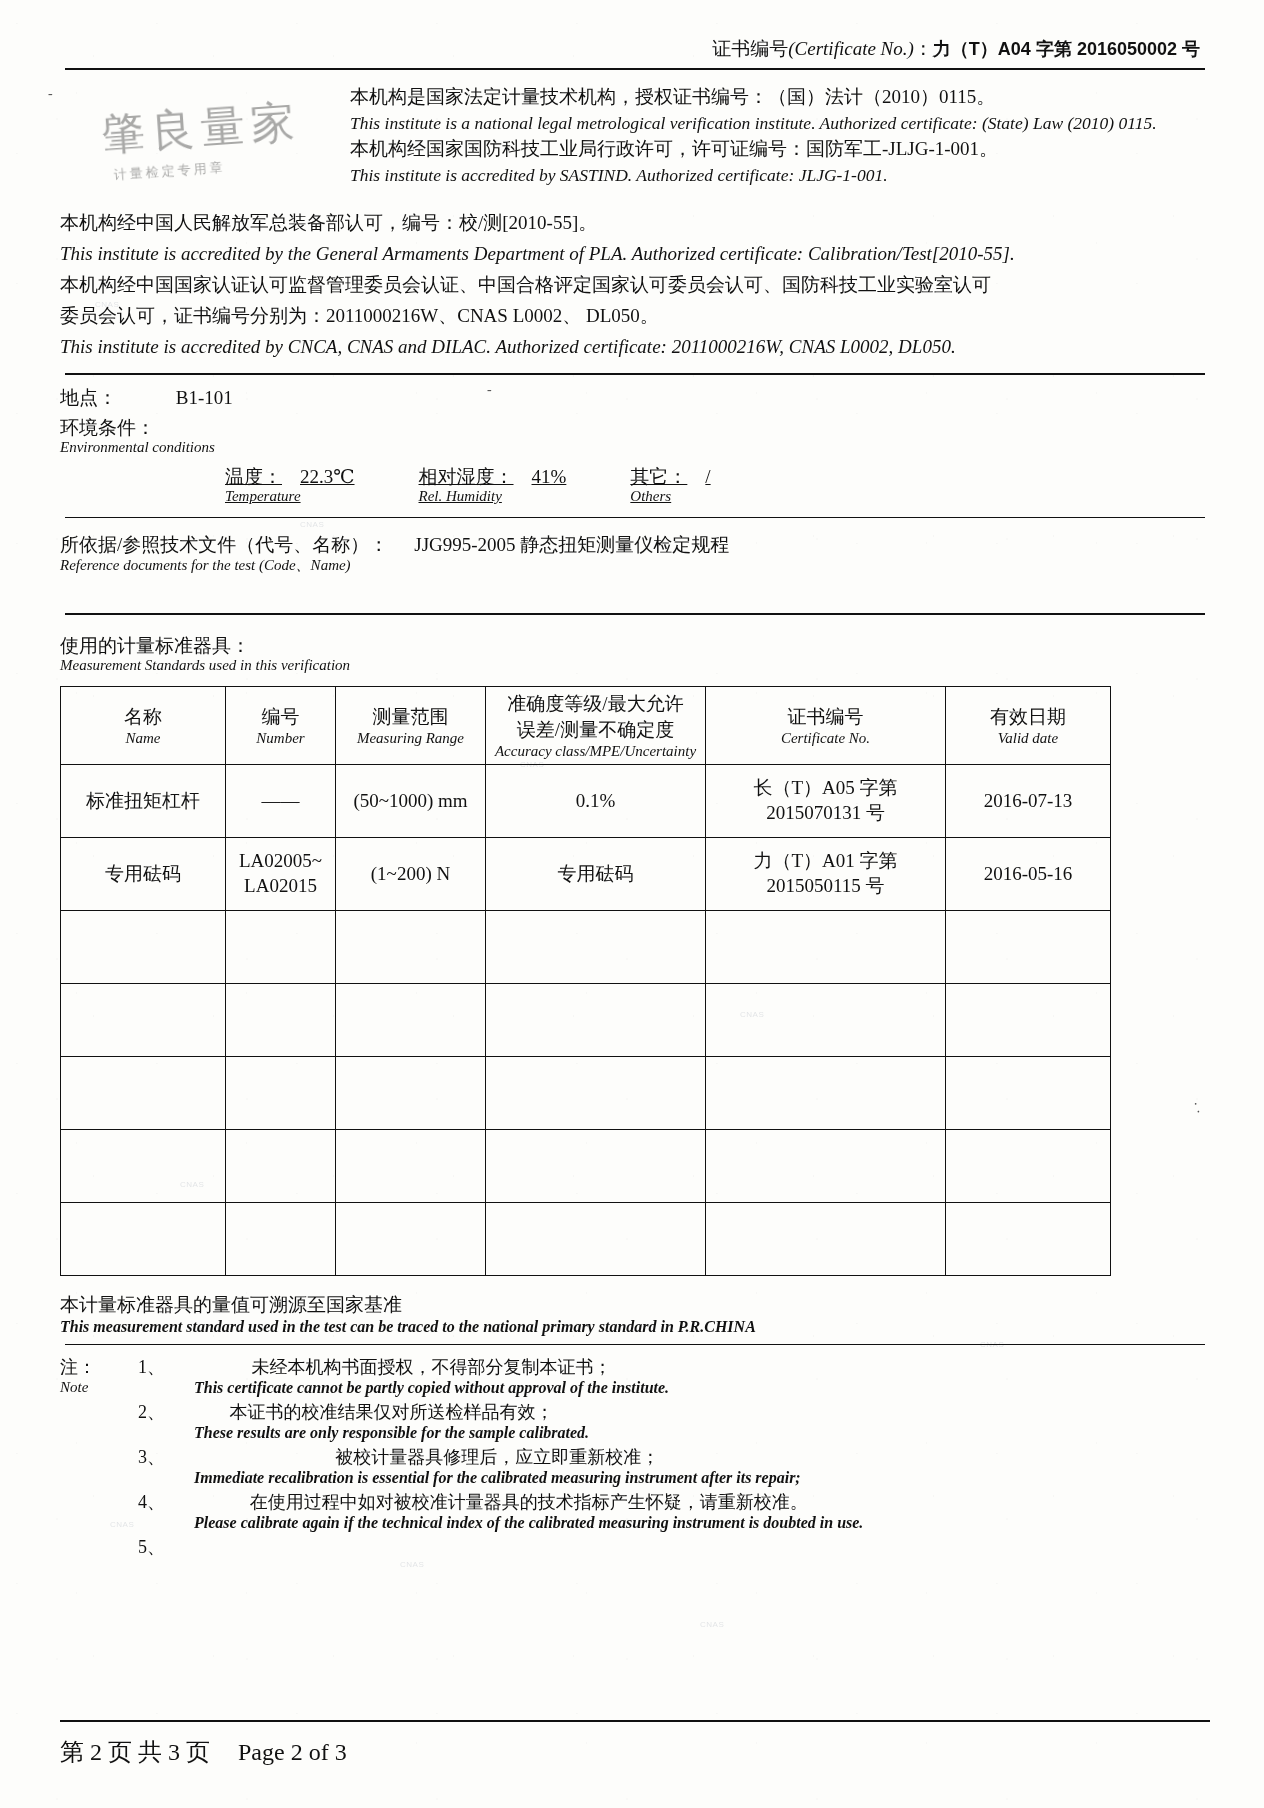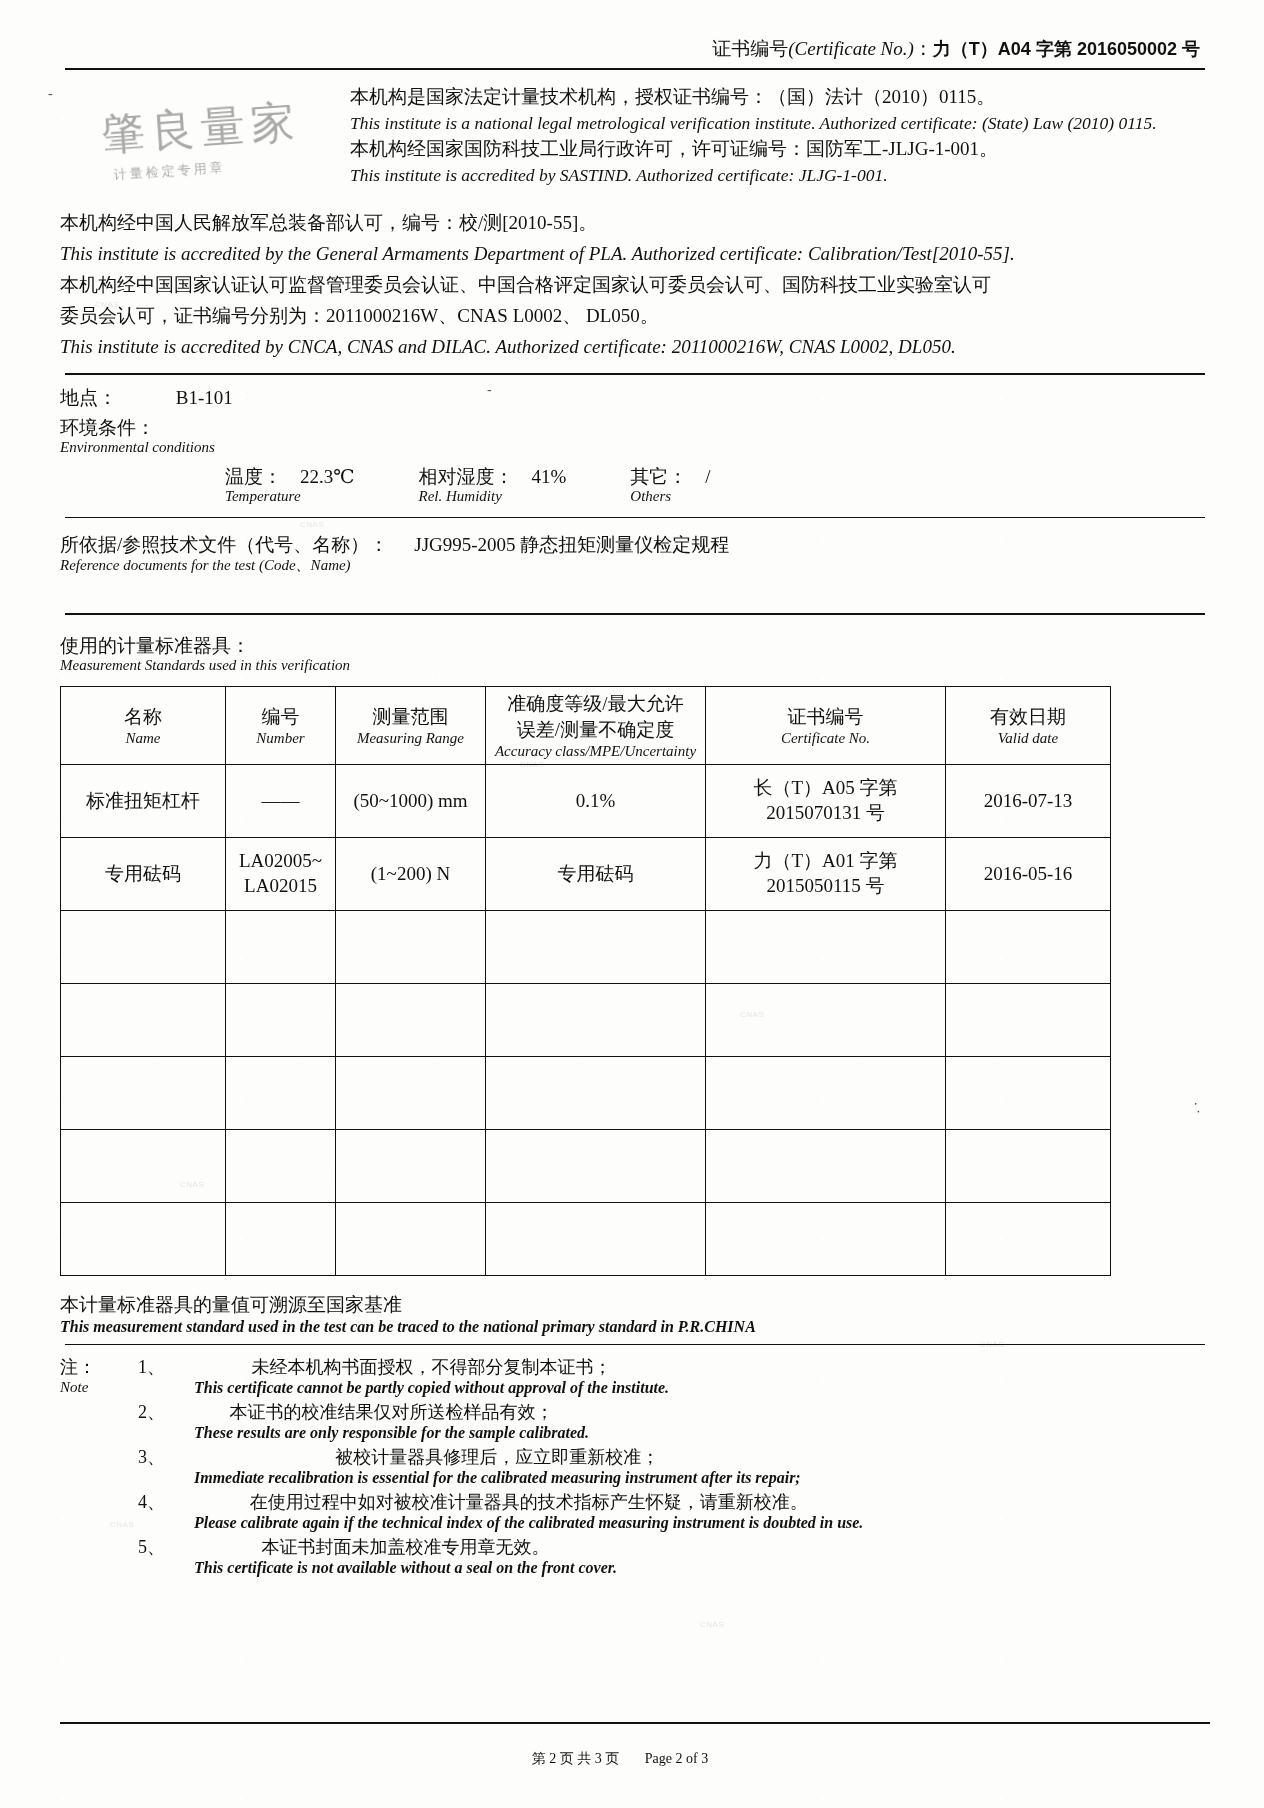--- a/index.html
+++ b/index.html
@@ -112,21 +112,21 @@
   .label-cn { display: inline-block; }
   .label-en { font-style: italic; font-size: 15px; display: block; margin-top: -2px;}
   .loc-val { margin-left: 54px; }
 
   .env-row {
     margin-top: 8px;
     display: flex;
     align-items: flex-start;
     padding-left: 165px;
   }
-  .env-item { margin-right: 64px; }
+  .env-item { margin-right: 64px; text-decoration: underline; }
   .env-item .v { margin-left: 18px; font-size: 19px; }
   .env-item .cnl { font-size: 19px; }
 
   .ref-row { margin-top: 14px; font-size: 19px; }
   .ref-val { margin-left: 26px; }
 
   .std-title { margin-top: 18px; font-size: 19px; }
 
   table.std {
     margin-top: 12px;
@@ -175,24 +175,24 @@
   .note-body .e { font-style: italic; font-size: 16px; font-weight: bold; }
 
   .footer {
     position: absolute;
     left: 60px;
     width: 1150px;
     bottom: 40px;
   }
   .footer-rule { border-bottom: 2px solid #111; }
   .footer-text {
-    text-align: center;
-    padding-top: 26px;
+    text-align: left;
+    padding-top: 14px;
     padding-right: 30px;
-    font-size: 14px;
+    font-size: 24px;
   }
   .footer-text .pg { font-family: "Liberation Serif", serif; }
   .footer-text .en2 { font-style: normal; margin-left: 22px; }
 
   .dashes {
     position: absolute;
     font-size: 14px;
     color: #555;
   }
 </style>
@@ -432,24 +432,20 @@
         <div class="note-head"></div>
         <div class="note-num">4、</div>
         <div class="note-body">
           <div class="c">在使用过程中如对被校准计量器具的技术指标产生怀疑，请重新校准。</div>
           <div class="e">Please calibrate again if the technical index of the calibrated measuring instrument is doubted in use.</div>
         </div>
       </div>
       <div class="note-row">
         <div class="note-head"></div>
         <div class="note-num">5、</div>
-        <div class="note-body">
-          <div class="c">本证书封面未加盖校准专用章无效。</div>
-          <div class="e">This certificate is not available without a seal on the front cover.</div>
-        </div>
       </div>
     </div>
 
   </div>
 
   <div class="footer">
     <div class="footer-rule"></div>
     <div class="footer-text">
       <span class="pg">第 2 页 共 3 页</span>
       <span class="en2">Page 2 of 3</span>

